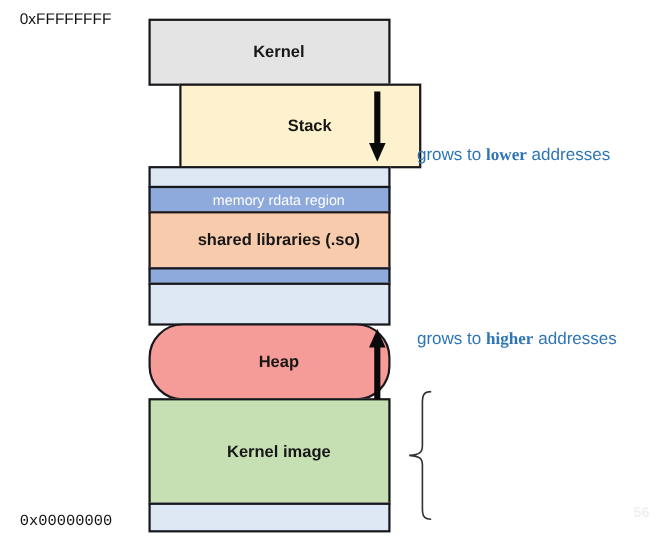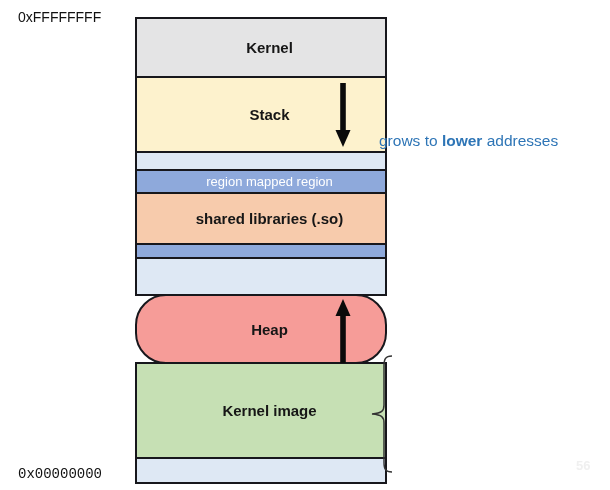--- a/index.html
+++ b/index.html
@@ -8,21 +8,21 @@
     font-family:"Liberation Sans", sans-serif;
   }
   .addr{
     position:absolute;left:18px;font-size:14px;color:#111111;white-space:nowrap;
   }
   #addr-top{top:9px;}
   #addr-bottom{top:466px;font-family:Liberation Mono, monospace;}
 
   .column{position:absolute;left:135px;top:17px;width:228px;height:467px;}
   .seg{
-    position:absolute;left:0;width:252px;box-sizing:border-box;
+    position:absolute;left:0;width:220px;box-sizing:border-box;
     border:2px solid #17171c;display:flex;align-items:center;justify-content:center;padding-left:17px;
   }
   .seg-label{font-weight:700;font-size:15px;color:#161616;white-space:nowrap;}
   .mmap-label{font-weight:400;font-size:13px;color:#ffffff;white-space:nowrap;}
 
   #seg-kernel {top:0;     height:61px;}
   #seg-stack  {top:59px;  height:77px;}
   #seg-gap1   {top:134px; height:20px;}
   #seg-mmap   {top:152px; height:25px;}
   #seg-shared {top:175px; height:53px;}
@@ -34,21 +34,21 @@
 
   .arrow{position:absolute;left:199px;width:18px;height:64px;}
   #arrow-stack{top:66px;}
   #arrow-heap{top:282px;}
 
   .growth{
     position:absolute;left:379px;font-size:15.5px;line-height:21px;white-space:nowrap;
   }
   #growth-lower{top:130px;}
   #growth-higher{top:298px;}
-  .growth b{font-weight:700;}
+  .growth b{font-weight:700;font-family:Liberation Serif, serif;}
 
   #brace{position:absolute;left:370px;top:355px;}
 
   .sections{
     position:absolute;left:400px;top:360px;font-size:13.5px;line-height:21.5px;
     color:#1c1c1c;white-space:nowrap;
   }
 
   #page-number{
     position:absolute;left:576px;top:458px;font-size:13px;font-weight:700;color:#f0f0f0;
@@ -61,28 +61,28 @@
 
   <div class="addr" id="addr-top">0xFFFFFFFF</div>
   <div class="addr" id="addr-bottom">0x00000000</div>
 
   <div class="column">
 
     <div class="seg" id="seg-kernel" style="background-color: rgb(228, 228, 229);">
       <span class="seg-label">Kernel</span>
     </div>
 
-    <div class="seg" id="seg-stack" style="background-color: rgb(253, 242, 205);">
+    <div class="seg" id="seg-stack" style="background-color: rgb(253, 242, 205); margin-left: 28px;">
       <span class="seg-label">Stack</span>
     </div>
 
     <div class="seg" id="seg-gap1" style="background-color: rgb(222, 232, 244);"></div>
 
     <div class="seg" id="seg-mmap" style="background-color: rgb(142, 169, 219);">
-      <span class="mmap-label">region mapped region</span>
+      <span class="mmap-label">memory rdata region</span>
     </div>
 
     <div class="seg" id="seg-shared" style="background-color: rgb(247, 203, 172);">
       <span class="seg-label">shared libraries (.so)</span>
     </div>
 
     <div class="seg" id="seg-gap2" style="background-color: rgb(142, 169, 219);"></div>
 
     <div class="seg" id="seg-gap3" style="background-color: rgb(222, 232, 244);"></div>
 
@@ -104,20 +104,23 @@
     <svg class="arrow" id="arrow-heap" viewBox="0 0 18 64" xmlns="http://www.w3.org/2000/svg">
       <polygon points="1.5,17 16.5,17 9,0" fill="#0a0a0a"></polygon>
       <rect x="6.2" y="15" width="5.6" height="49" fill="#0a0a0a"></rect>
     </svg>
   </div>
 
   <div class="growth" id="growth-lower" style="color: rgb(46, 117, 182);">
     <span>grows to </span><b>lower</b><span> addresses</span>
   </div>
 
+  <div class="growth" id="growth-higher" style="color: rgb(46, 117, 182);">
+    <span>grows to </span><b>higher</b><span> addresses</span>
+  </div>
 
   <svg id="brace" width="24" height="118" viewBox="0 0 24 118" xmlns="http://www.w3.org/2000/svg">
     <path d="M 22 1 C 15 1 14 4.5 14 11 L 14 50 C 14 56 12 58.2 2 59 C 12 59.8 14 62 14 68 L 14 107 C 14 113.5 15 117 22 117" fill="none" stroke="#333333" stroke-width="1.5"></path>
   </svg>
 
 
   <div id="page-number">56</div>
 
 </div>
 

